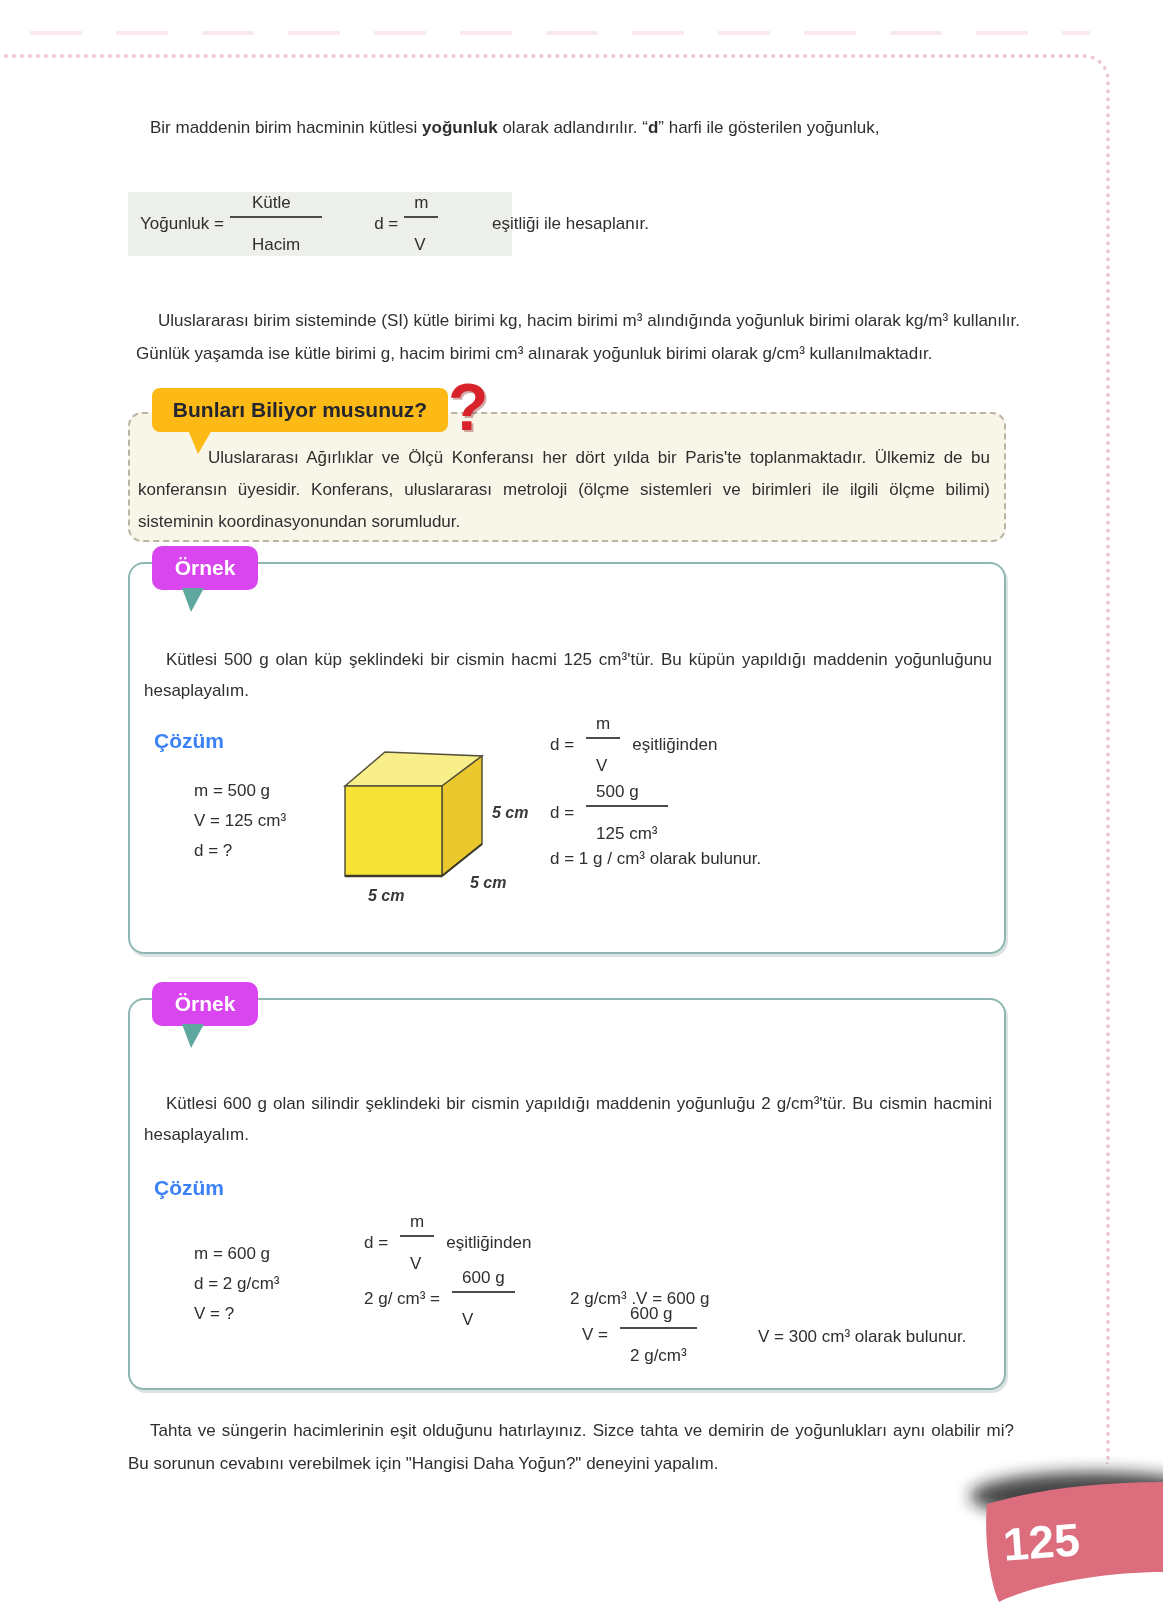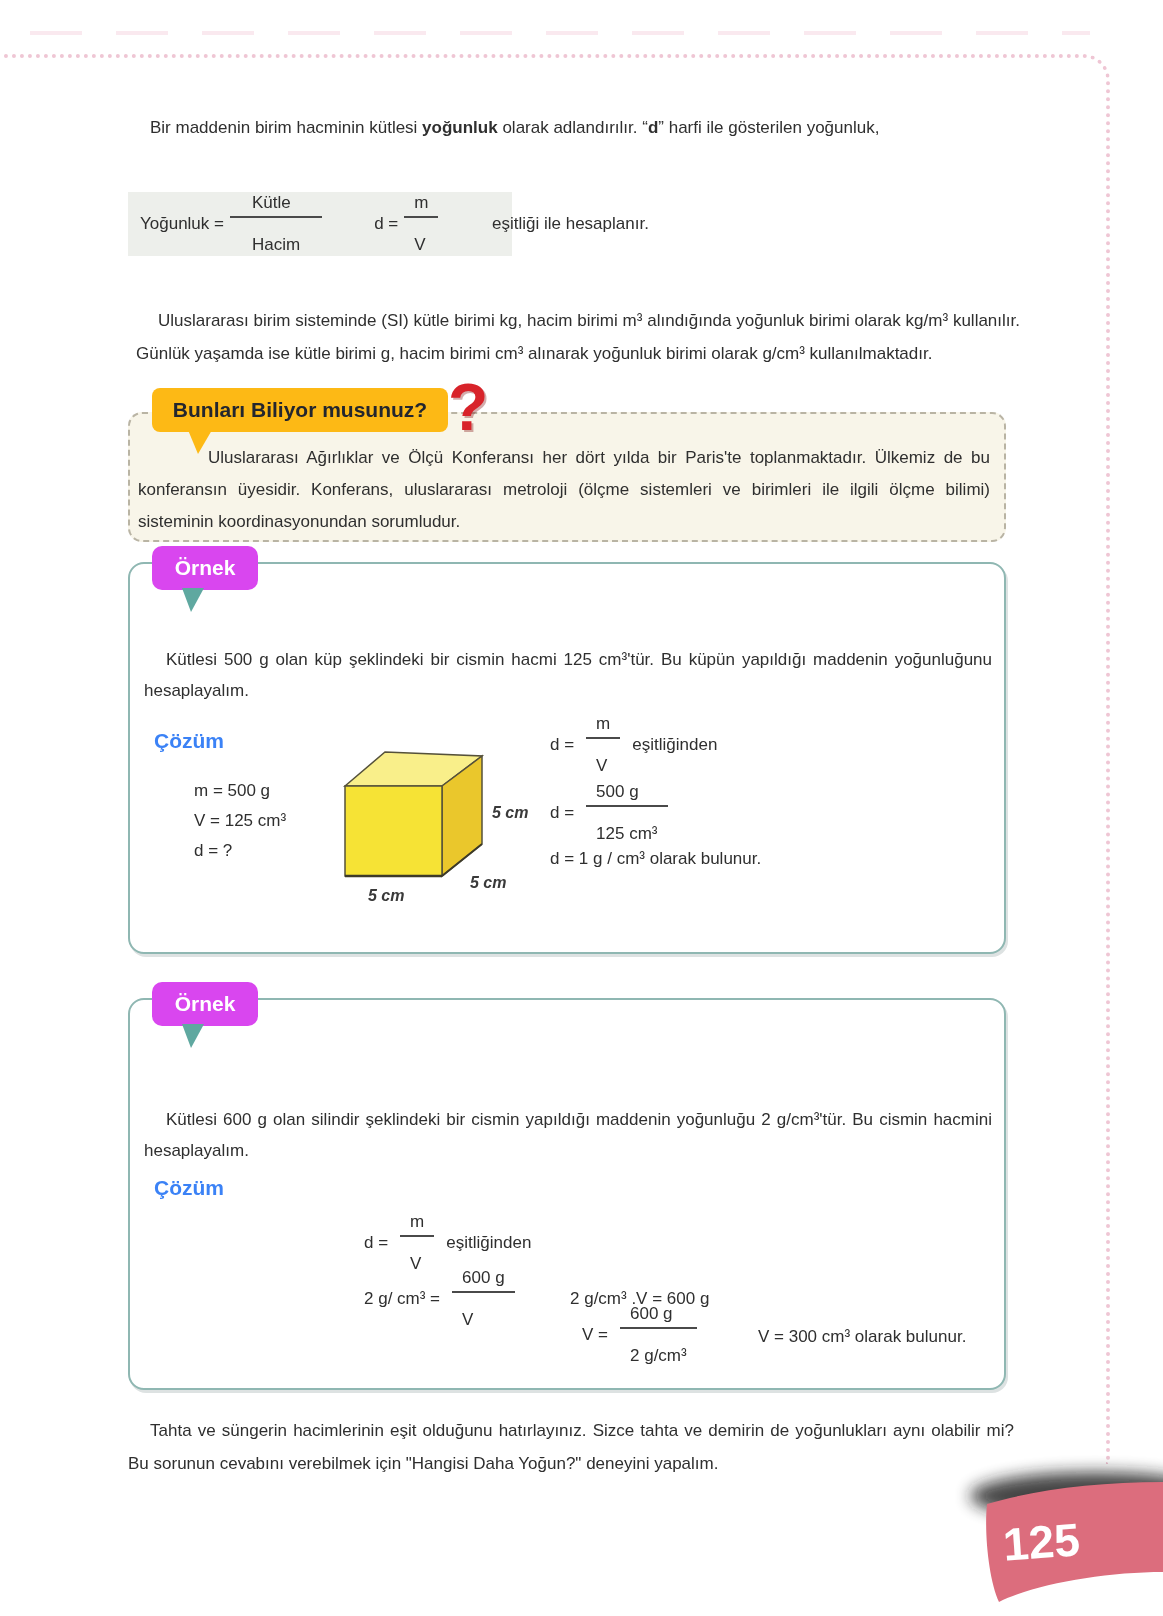--- a/index.html
+++ b/index.html
@@ -66,21 +66,21 @@
     position:absolute; left:22px; top:-18px; width:106px; height:44px;
     background:#d946ef; border-radius:10px; display:flex; align-items:center; justify-content:center;
     font-weight:700; font-size:21px; color:#ffffff;
   }
   .ex-badge .tail{
     position:absolute; top:42px; left:30px; width:0; height:0;
     border-left:9px solid transparent; border-right:13px solid transparent; border-top:24px solid #5fa8a0;
   }
   .problem{position:absolute; left:14px; width:848px; margin:0; line-height:31px; text-align:justify; text-indent:22px;}
   .ex-box.first .problem{top:80px;}
-  .ex-box.second .problem{top:104px;}
+  .ex-box.second .problem{top:88px;}
   .solution-label{position:absolute; left:24px; margin:0; font-weight:700; font-size:21px; color:#3b82f6;}
   .ex-box.first .solution-label{top:165px;}
   .ex-box.second .solution-label{top:176px;}
   .givens{position:absolute; margin:12px;}
   .givens p{margin:0 0 10px 0; line-height:20px;}
   .ex-box.first .givens{left:52px; top:205px;}
   .ex-box.second .givens{left:52px; top:232px;}
   .eq-row{position:absolute; display:flex; align-items:center; gap:6px;}
   .eq-line{position:absolute; margin:0; line-height:22px;}
   .cube-svg{position:absolute; left:200px; top:172px;}
@@ -166,20 +166,25 @@
     <p class="eq-line" style="left:420px; top:284px;">d = 1 g / cm³ olarak bulunur.</p>
   </section>
 
   <section class="ex-box second">
     <div class="ex-badge">
       <span>Örnek</span>
       <span class="tail"></span>
     </div>
     <p class="problem">Kütlesi 600 g olan silindir şeklindeki bir cismin yapıldığı maddenin yoğunluğu 2 g/cm³'tür. Bu cismin hacmini hesaplayalım.</p>
     <p class="solution-label">Çözüm</p>
+    <div class="givens">
+      <p>m = 600 g</p>
+      <p>d = 2 g/cm³</p>
+      <p>V = ?</p>
+    </div>
 
     <div class="eq-row" style="left:234px; top:212px;">
       <span>d =</span>
       <span class="frac">
         <span class="num">m</span>
         <span class="den">V</span>
       </span>
       <span>eşitliğinden</span>
     </div>
     <div class="eq-row" style="left:234px; top:268px;">

